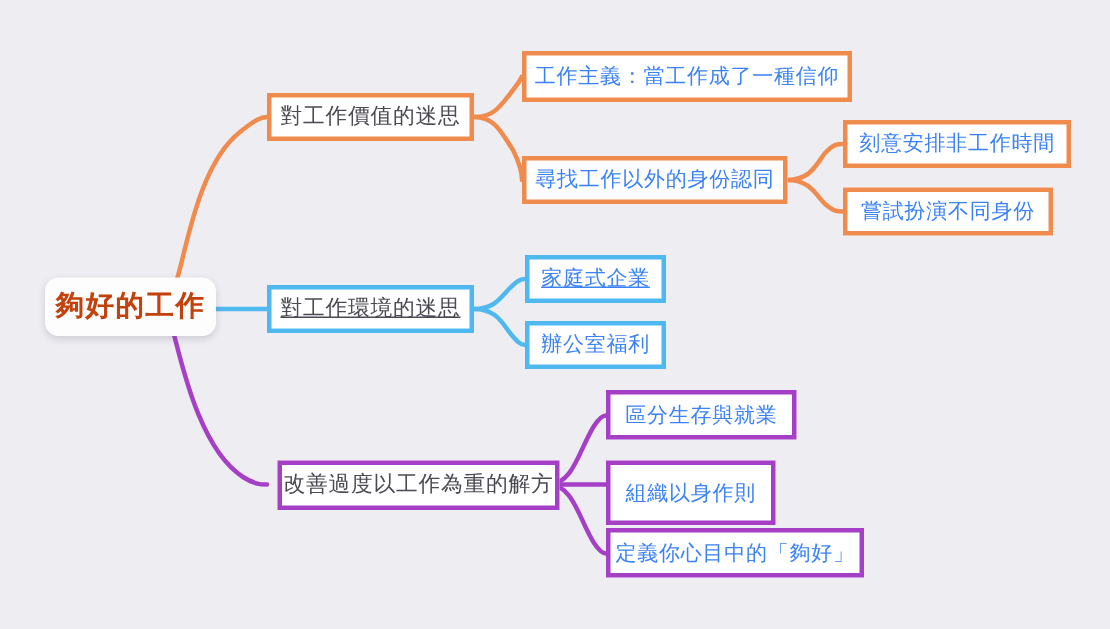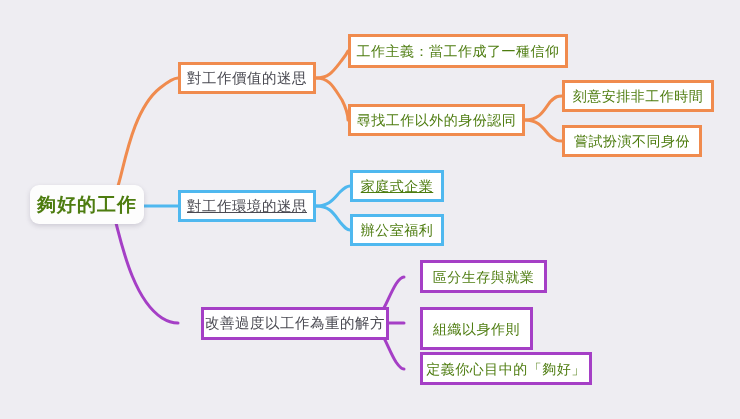--- a/index.html
+++ b/index.html
@@ -41,46 +41,46 @@
   .node-label {
     display: block;
     line-height: 1;
   }
   
   .root-node {
     background: #fdfdfd;
     border: none;
     border-radius: 9px;
     box-shadow: 0 2px 5px rgba(90, 80, 110, 0.22);
-    color: #4d7c0f;
+    color: #c2410c;
     font-size: 19px;
     font-weight: bold;
     letter-spacing: 1px;
     z-index: 4;
   }
   
   .branch-node {
     border-style: solid;
     border-width: 3px;
     color: #4a4a52;
     font-size: 14.5px;
     z-index: 3;
     align-items: center;
   }
   
   .leaf-node {
     border-style: solid;
     border-width: 3px;
-    color: #4d7c0f;
+    color: #3b82f6;
     font-size: 14px;
     z-index: 3;
   }
   .c-orange { border-color: #f08b4e; }
   .c-blue   { border-color: #4fb8ef; }
-  .c-purple { border-color: #a53fc6; margin-left: 16px; }
+  .c-purple { border-color: #a53fc6; }
 </style>
 </head>
 <body>
 
 <div id="canvas">
   <svg id="connectors" viewBox="0 0 740 419" xmlns="http://www.w3.org/2000/svg">
       <path d="M 118 186 C 124 168 132 110 160 88 C 170 80 174 78 178 78" fill="none" stroke="#f08b4e" stroke-width="3" stroke-linecap="round"></path>
       <path d="M 144 206 L 178 206" fill="none" stroke="#4fb8ef" stroke-width="3" stroke-linecap="round"></path>
       <path d="M 116 223 C 122 246 134 300 162 318 C 170 323 174 323 178 323" fill="none" stroke="#a53fc6" stroke-width="3" stroke-linecap="round"></path>
       <path d="M 316 78 C 330 78 334 70 342 60 C 346 55 348 51 348 51" fill="none" stroke="#f08b4e" stroke-width="3" stroke-linecap="round"></path>

